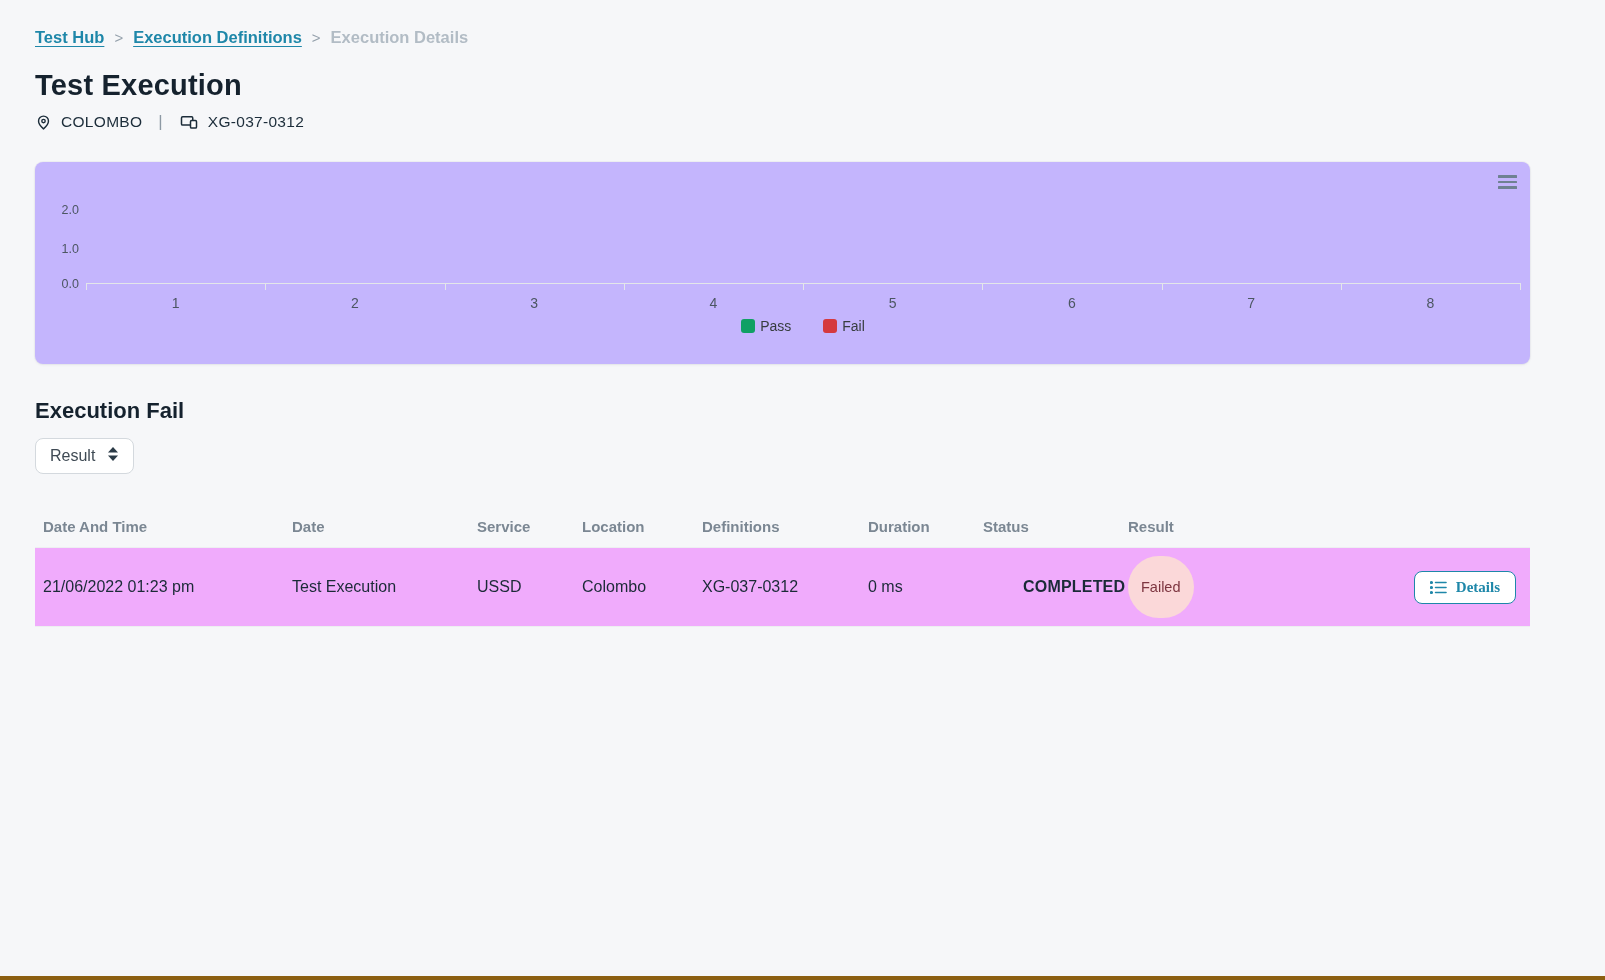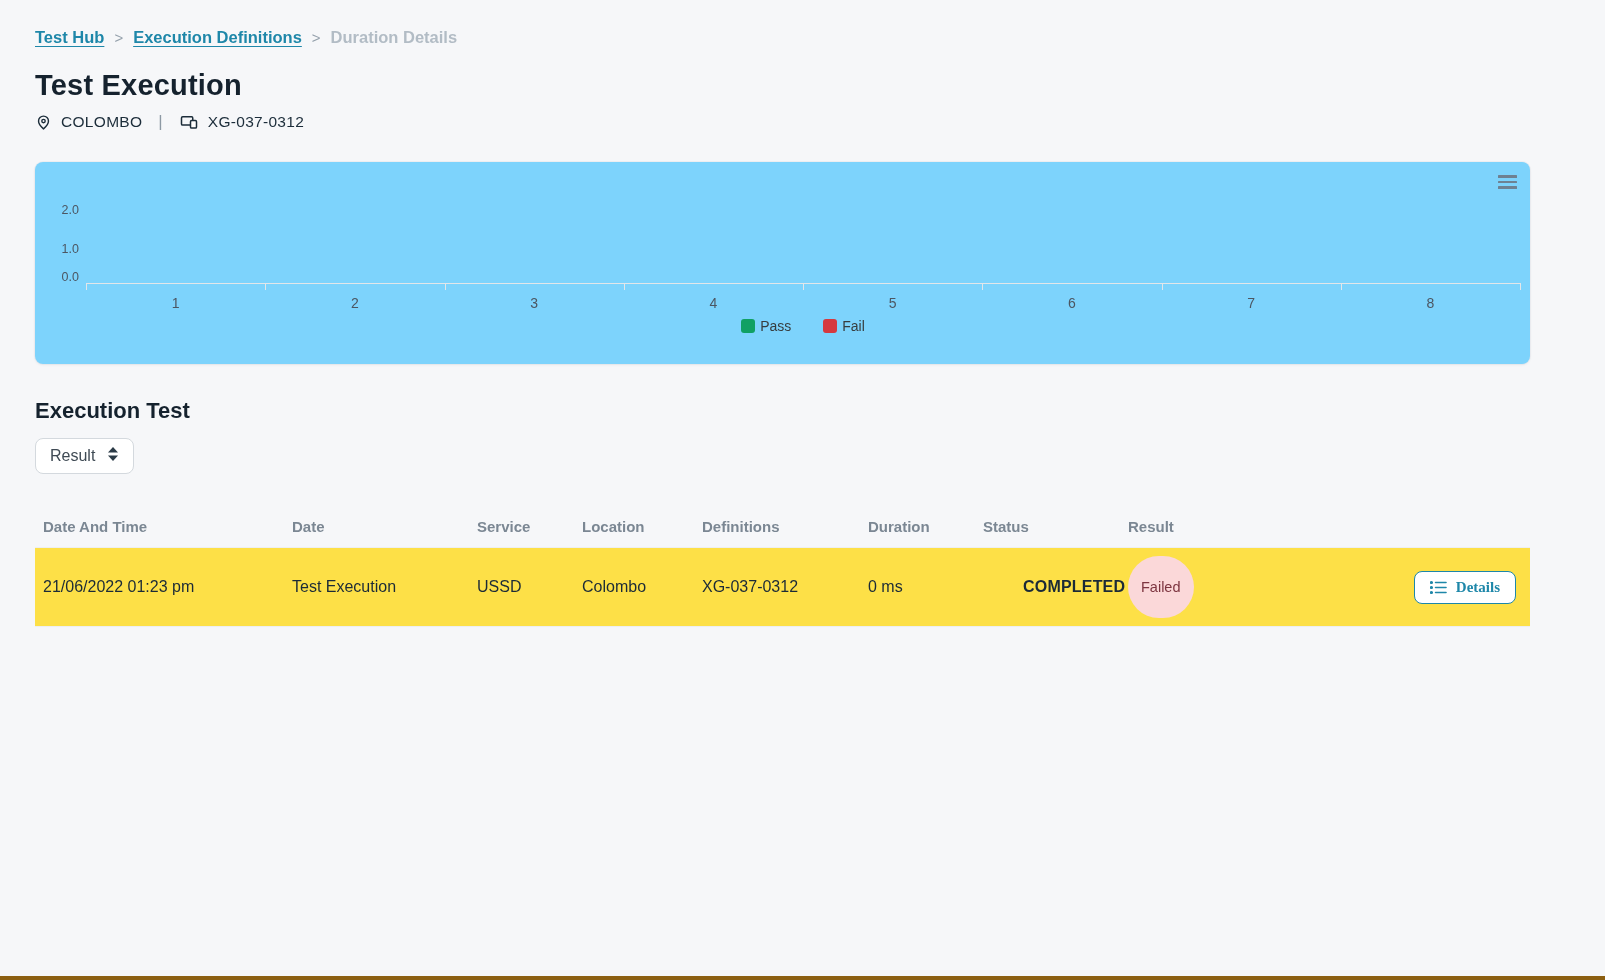--- a/index.html
+++ b/index.html
@@ -21,30 +21,30 @@
   
   .page-title { margin-top:22px; font-size:29px; font-weight:700; letter-spacing:0.2px; color:#15222e; }
   .meta-row { margin-top:10px; display:flex; align-items:center; font-size:15.5px; color:#1c2d3a; }
   .meta-item { display:flex; align-items:center; gap:9px; letter-spacing:0.3px; }
   .meta-sep { color:#8d99a4; margin:0 16px; font-size:17px; font-weight:300; }
   .meta-icon svg { display:block; }
 
   
   .chart-card {
     position:relative; margin-top:30px; width:1495px; height:202px;
-    background:#7dd3fc; border-radius:8px;
+    background:#c4b5fd; border-radius:8px;
     box-shadow:0 1px 3px rgba(17,38,59,0.06), 0 0 0 1px rgba(17,38,59,0.03);
   }
   .chart-menu { position:absolute; top:13px; right:13px; width:19px; cursor:pointer; }
   .chart-menu span { display:block; height:2.5px; background:#6e8192; margin-bottom:3px; border-radius:0.5px; }
   .chart-menu span:last-child { margin-bottom:0; }
 
   .y-labels { position:absolute; left:0; top:0; width:44px; }
   .y-label { position:absolute; right:0; width:44px; text-align:right; font-size:12.5px; color:#4c5662; line-height:16px; }
-  .y-label.t20 { top:40px; } .y-label.t10 { top:79px; } .y-label.t00 { top:107px; }
+  .y-label.t20 { top:40px; } .y-label.t10 { top:79px; } .y-label.t00 { top:114px; }
 
   .x-axis { position:absolute; left:51px; top:121px; width:1434px; height:1px; background:#e3e6e9; }
   .x-tick { position:absolute; top:0; width:1px; height:7px; background:#e3e6e9; }
   .x-labels { position:absolute; left:51px; top:133px; width:1434px; display:flex; }
   .x-label { flex:1; text-align:center; font-size:14px; color:#4c5662; }
 
   .legend { position:absolute; left:51px; top:156px; width:1434px; display:flex; justify-content:center; gap:32px; }
   .legend-item { display:flex; align-items:center; gap:5px; cursor:pointer; }
   .legend-swatch { width:14px; height:14px; border-radius:3px; }
   .legend-label { font-size:14px; color:#373d3f; }
@@ -53,21 +53,21 @@
   .section-title { margin-top:34px; font-size:22px; font-weight:700; color:#15222e; }
   .sort-select {
     margin-top:14px; display:inline-flex; align-items:center; gap:12px;
     background:#ffffff; border:1px solid #d4d9de; border-radius:8px;
     padding:8px 14px; font-size:16px; color:#3f4a54; cursor:pointer;
   }
 
   
   table { margin-top:32px; width:1495px; border-collapse:collapse; table-layout:fixed; }
   th { font-size:15px; font-weight:700; color:#7b8793; padding:12px 8px; }
-  td { font-size:16px; color:#1b2a37; padding:8px; background:#fde047; }
+  td { font-size:16px; color:#1b2a37; padding:8px; background:#f0abfc; }
   tbody tr { border-top:1px solid #edeff1; border-bottom:1px solid #edeff1; height:55px; }
   .col-date   { width:235px; } .col-name { width:185px; } .col-service { width:105px; }
   .col-loc    { width:120px; } .col-env  { width:180px; } .col-dur     { width:115px; }
   .col-status { width:145px; } .col-res  { width:120px; } .col-act     { width:290px; }
   .al-c { text-align:left; } .al-l { text-align:left; padding-left:22px; } .al-r { text-align:right; padding-right:14px;font-family:Liberation Serif, serif; }
   .status-text { font-weight:600; letter-spacing:0.2px;margin-left:40px; }
 
   .badge {
     display:inline-block; padding:23px 13px; border-radius:999px;
     font-size:14.5px; font-weight:500;
@@ -85,21 +85,21 @@
 <body>
 
 <div class="content">
 
   
   <nav class="breadcrumb">
     <a>Test Hub</a>
     <span class="crumb-sep">&gt;</span>
     <a>Execution Definitions</a>
     <span class="crumb-sep">&gt;</span>
-    <span class="crumb-current">Duration Details</span>
+    <span class="crumb-current">Execution Details</span>
   </nav>
 
   
   <h1 class="page-title">Test Execution</h1>
   <div class="meta-row">
     <span class="meta-item">
       <span class="meta-icon">
         <svg width="17" height="19" viewBox="0 0 24 24" fill="none" stroke="#1c2d3a" stroke-width="2">
           <path d="M12 21s-7-5.7-7-11a7 7 0 0 1 14 0c0 5.3-7 11-7 11z"></path>
           <circle cx="12" cy="10" r="2.4"></circle>
@@ -162,21 +162,21 @@
         <span class="legend-label">Pass</span>
       </span>
       <span class="legend-item">
         <span class="legend-swatch" style="background-color: rgb(213, 57, 63);"></span>
         <span class="legend-label">Fail</span>
       </span>
     </div>
   </div>
 
   
-  <h2 class="section-title">Execution Test</h2>
+  <h2 class="section-title">Execution Fail</h2>
 
   <div class="sort-select">
     <span>Result</span>
     <span>
       <svg width="12" height="14" viewBox="0 0 12 14" fill="#2b3a46">
         <path d="M6 0 L11 5.4 L1 5.4 Z"></path>
         <path d="M6 14 L11 8.6 L1 8.6 Z"></path>
       </svg>
     </span>
   </div>

